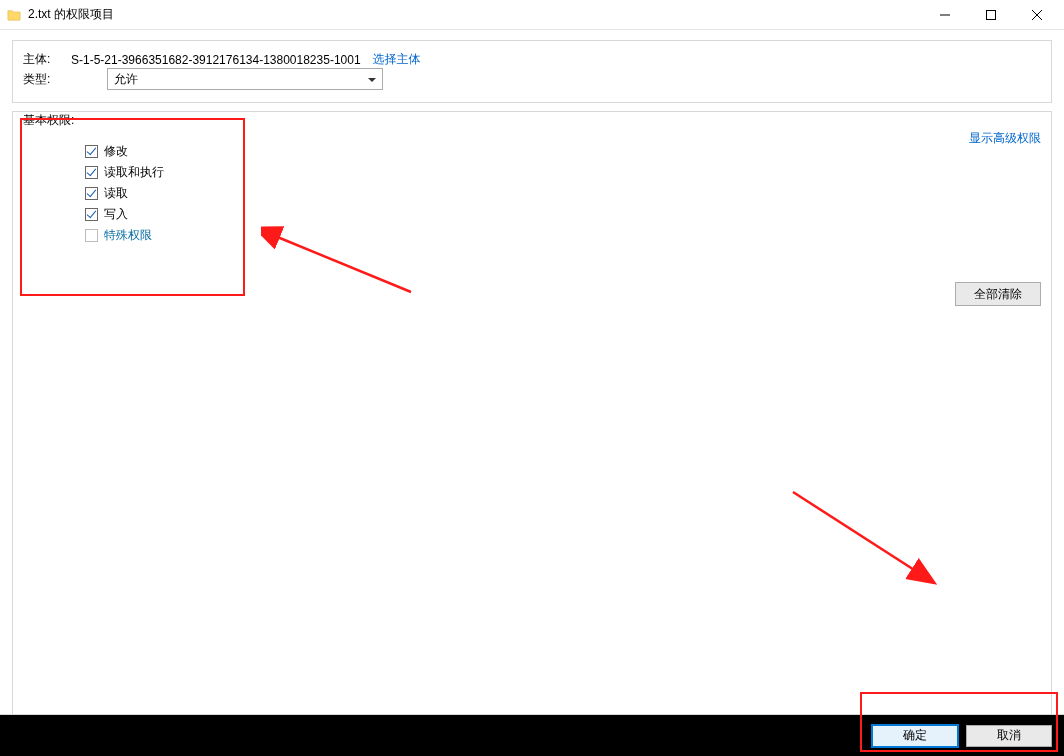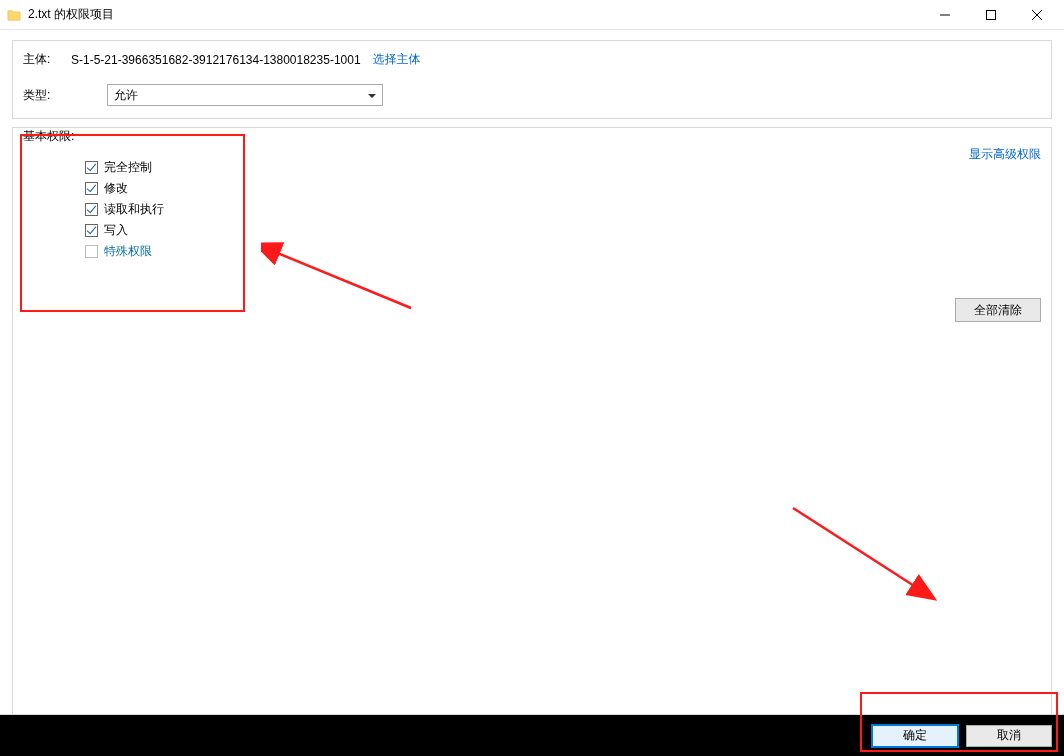--- a/index.html
+++ b/index.html
@@ -53,21 +53,21 @@
 
     .section-header {
       margin: 10px 12px 0 12px;
       border: 1px solid #d8d8d8;
       padding: 10px 10px 12px 10px;
       background: #ffffff;
     }
     .row {
       display: flex;
       align-items: center;
-      margin-bottom: 16px;
+      margin-bottom: 0;
     }
     .row:last-child { margin-bottom: 0; gap: 36px; }
     .row-label {
       width: 48px;
       color: #000;
     }
     .principal-value {
       color: #000;
       margin-right: 12px;
     }
@@ -261,29 +261,29 @@
 </div>
 
 <div class="section-perm">
   <div class="highlight-box"></div>
   <div class="perm-title">基本权限:</div>
   <span class="show-advanced link">显示高级权限</span>
 
   <div class="perm-list">
     <div class="perm-item">
       <span class="chk checked"></span>
-      <span class="perm-label">完全控制</span>
-    </div>
-    <div class="perm-item">
-      <span class="chk checked"></span>
       <span class="perm-label">修改</span>
     </div>
     <div class="perm-item">
       <span class="chk checked"></span>
       <span class="perm-label">读取和执行</span>
+    </div>
+    <div class="perm-item">
+      <span class="chk checked"></span>
+      <span class="perm-label">读取</span>
     </div>
     <div class="perm-item">
       <span class="chk checked"></span>
       <span class="perm-label">写入</span>
     </div>
     <div class="perm-item disabled">
       <span class="chk"></span>
       <span class="perm-label">特殊权限</span>
     </div>
   </div>

